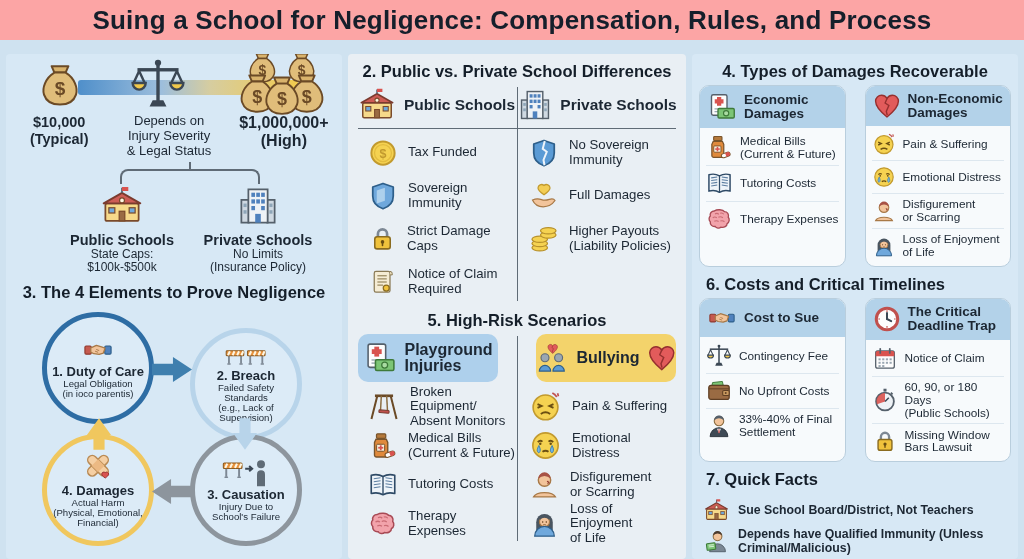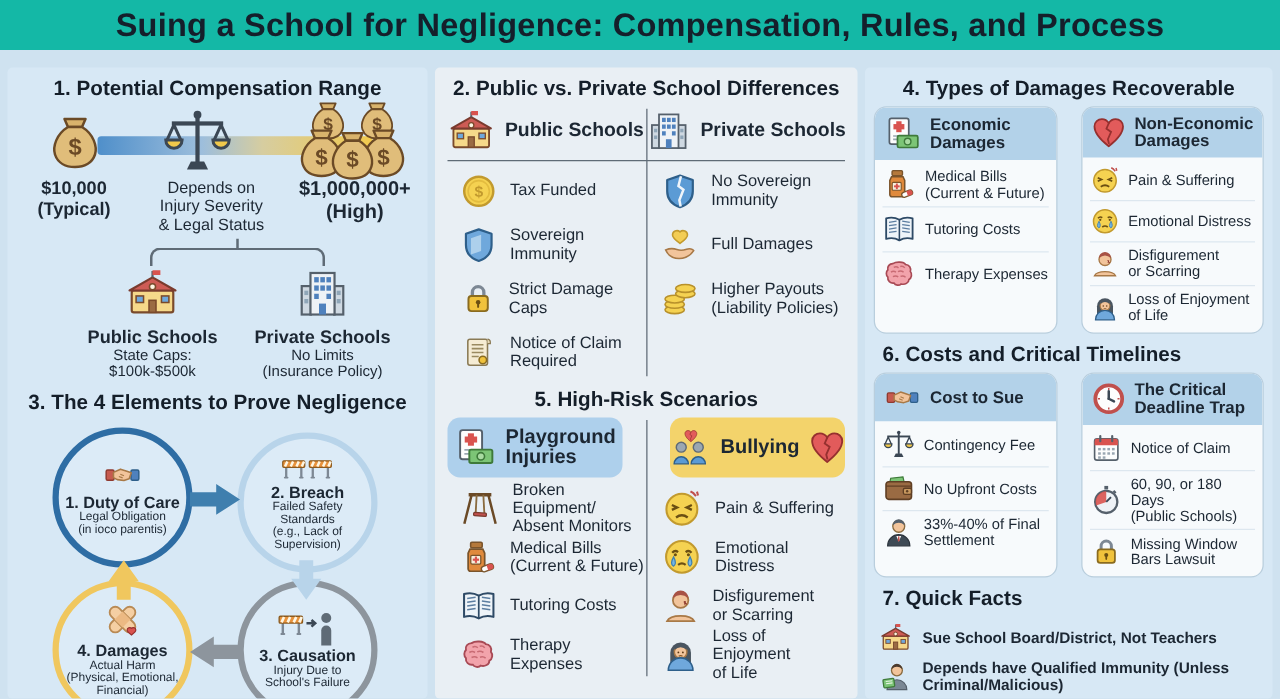--- a/index.html
+++ b/index.html
@@ -1,18 +1,18 @@
 <!DOCTYPE html>
 <html><head>
 <meta charset="utf-8">
 <style>
   html,body{margin:0;padding:0;background:#cfe2f0;font-family:"Liberation Sans",sans-serif;color:#1c2733;}
   .page{width:1024px;height:559px;position:relative;background:#cfe2f0;overflow:hidden;}
   [data-bind]{white-space:pre-line;}
-  .titlebar{height:40px;background:#14b8a6;display:flex;align-items:center;justify-content:center;}
+  .titlebar{height:40px;background:#fca5a5;display:flex;align-items:center;justify-content:center;}
   .titlebar h1{margin:0;font-size:26px;font-weight:bold;letter-spacing:.2px;color:#151f2b;}
   .cols{position:absolute;top:54px;left:0;right:0;bottom:0;display:flex;gap:6px;padding:0 6px;}
   .col{border-radius:4px;overflow:hidden;position:relative;}
   .col.left{width:336px;background:#d7e8f5;}
   .col.mid{flex:1;background:#e9eff4;}
   .col.right{width:326px;background:#d7e8f5;}
   h2{margin:8px 4px 4px;font-size:16.5px;font-weight:bold;text-align:center;color:#141e29;}
   h2.lft{text-align:left;padding-left:10px;}
   
   .comp-row{position:relative;height:58px;margin-top:2px;display:flex;align-items:center;justify-content:space-between;padding:0 10px 0 30px;}
@@ -32,21 +32,21 @@
   .school-item.priv{margin-left:6px;}
   .school-item .ttl{font-weight:bold;font-size:14.5px;margin-top:1px;}
   .school-item .cap{font-size:12px;}
   
   .neg-diagram{position:relative;height:233px;margin-top:2px;}
   .ncirc{position:absolute;width:112px;height:112px;border-radius:50%;background:#dcebf7;box-sizing:border-box;
     display:flex;flex-direction:column;align-items:center;justify-content:center;text-align:center;line-height:1.05;z-index:1;}
   .ncirc .nt{font-weight:bold;font-size:13px;margin-top:1px;}
   .ncirc .nd{font-size:9.6px;}
   .c1{left:36px;top:6px;border:5px solid #2e6da4;}
-  .c2{left:184px;top:10px;border:5px solid #b8d4ea;}
+  .c2{left:184px;top:22px;border:5px solid #b8d4ea;}
   .c3{left:184px;top:128px;border:5px solid #8d959d;}
   .c4{left:36px;top:128px;border:5px solid #f0c75e;}
   .arr{position:absolute;z-index:2;}
   .a-right{left:146px;top:50px;color:#3f7fae;}
   .a-down{left:226px;top:112px;color:#b8d4ea;}
   .a-left{left:146px;top:172px;color:#8d959d;transform:scaleX(-1);}
   .a-up{left:80px;top:112px;color:#f0c75e;transform:scaleY(-1);}
   
   .vs-wrap{position:relative;margin:4px 8px 0;}
   .vs-head{display:flex;}
@@ -414,21 +414,20 @@
   </defs>
 </svg>
 
 <div class="page">
   <div class="titlebar">
     <h1 data-bind="title">Suing a School for Negligence: Compensation, Rules, and Process</h1>
   </div>
   <div class="cols">
 
     <div class="col left">
-      <h2 data-bind="s1.heading">1. Potential Compensation Range</h2>
       <div class="comp-row">
         <div class="comp-bar"></div>
         <svg width="48" height="52">
             <use href="#i-moneybag"></use>
           </svg>
         <svg width="58" height="58">
             <use href="#i-scales"></use>
           </svg>
         <svg width="100" height="66">
             <use href="#i-moneybags"></use>

